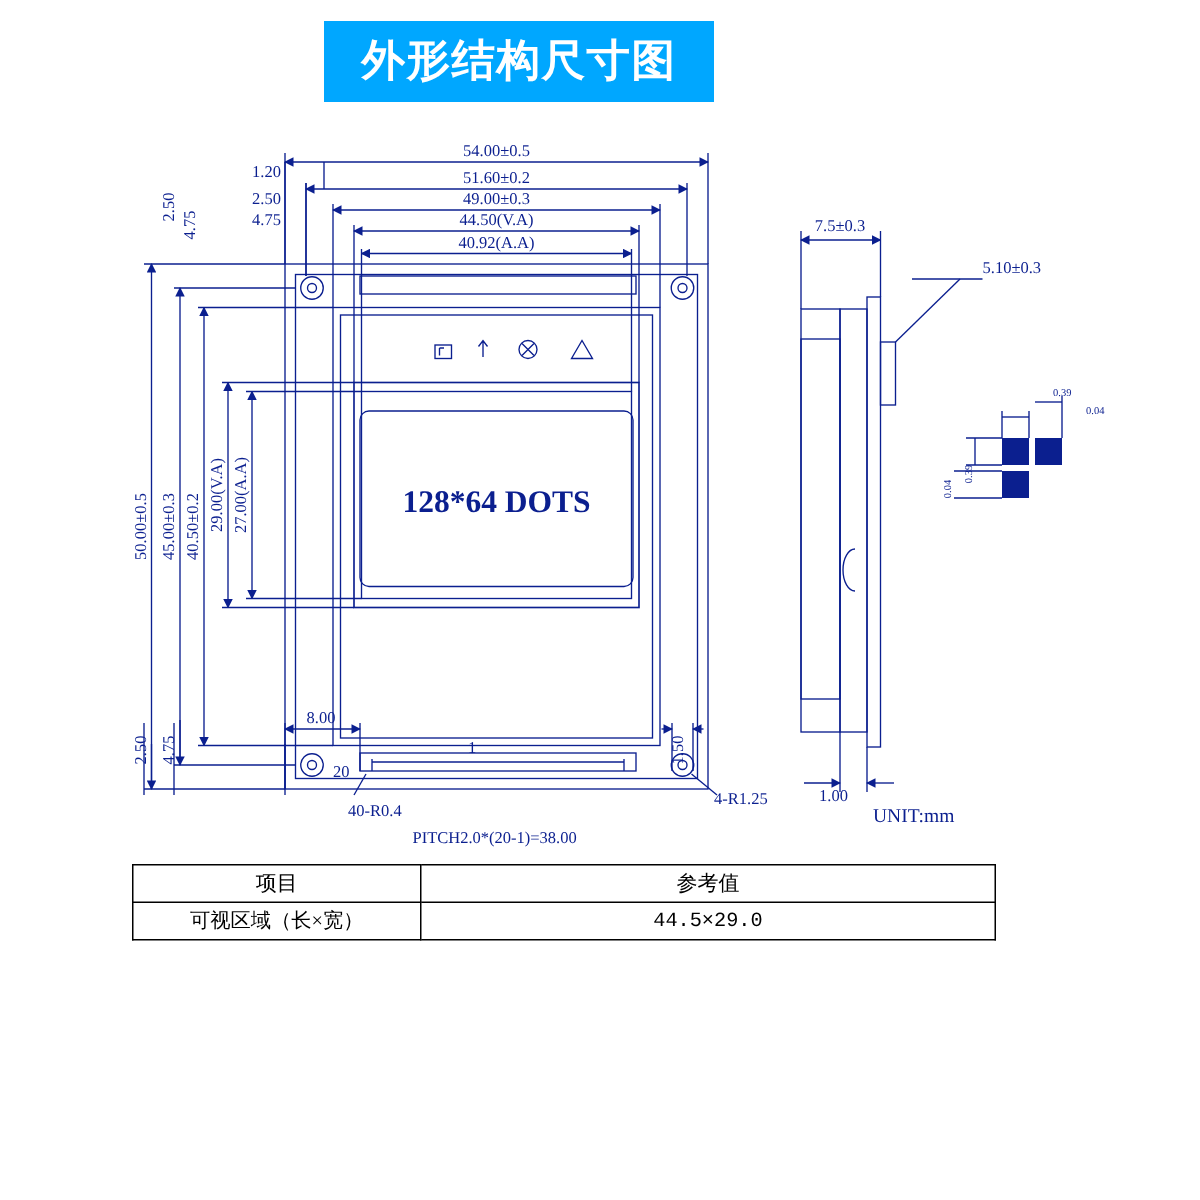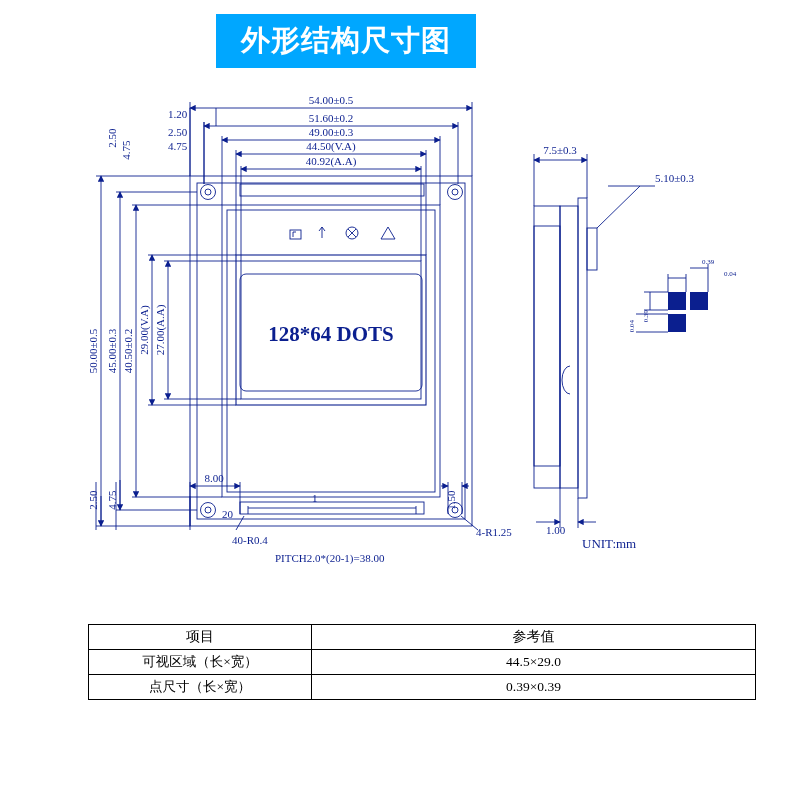--- a/index.html
+++ b/index.html
@@ -36,36 +36,36 @@
   #drawing {
     position: absolute;
     left: 0; top: 78px;
     width: 672px; height: 490px;
   }
   #drawing svg { display: block; }
 
   
   .spec-table {
     position: absolute;
-    left: 88px; top: 624px;
-    width: 668px;
+    left: 88px; top: 576px;
+    width: 576px;
     border-collapse: collapse;
     font-size: 13.5px;
     color: #000;
   }
   .spec-table td, .spec-table th {
     border: 1px solid #000;
     height: 25px;
     text-align: center;
     vertical-align: middle;
     padding: 0 4px;
     font-weight: normal;
   }
   .spec-table .c1 { width: 210px; }
-  .spec-table .c2 { width: 418px; }
+  .spec-table .c2 { width: 418px; font-family: Liberation Mono, monospace; }
   .spec-table thead td { font-size: 14px; }
   .num { font-family: "Liberation Serif", serif; }
 </style>
 </head>
 <body>
 
 <div id="page">
 
   <div class="title-banner">
     <span>外形结构尺寸图</span>
@@ -281,20 +281,16 @@
       <tr>
         <td class="c1">项目</td>
         <td class="c2">参考值</td>
       </tr>
     </thead>
     <tbody>
       <tr>
         <td class="c1">可视区域（长×宽）</td>
         <td class="c2 num">44.5×29.0</td>
       </tr>
-      <tr>
-        <td class="c1">点尺寸（长×宽）</td>
-        <td class="c2 num">0.39×0.39</td>
-      </tr>
     </tbody>
   </table>
 
 </div>
 
 </body></html>

